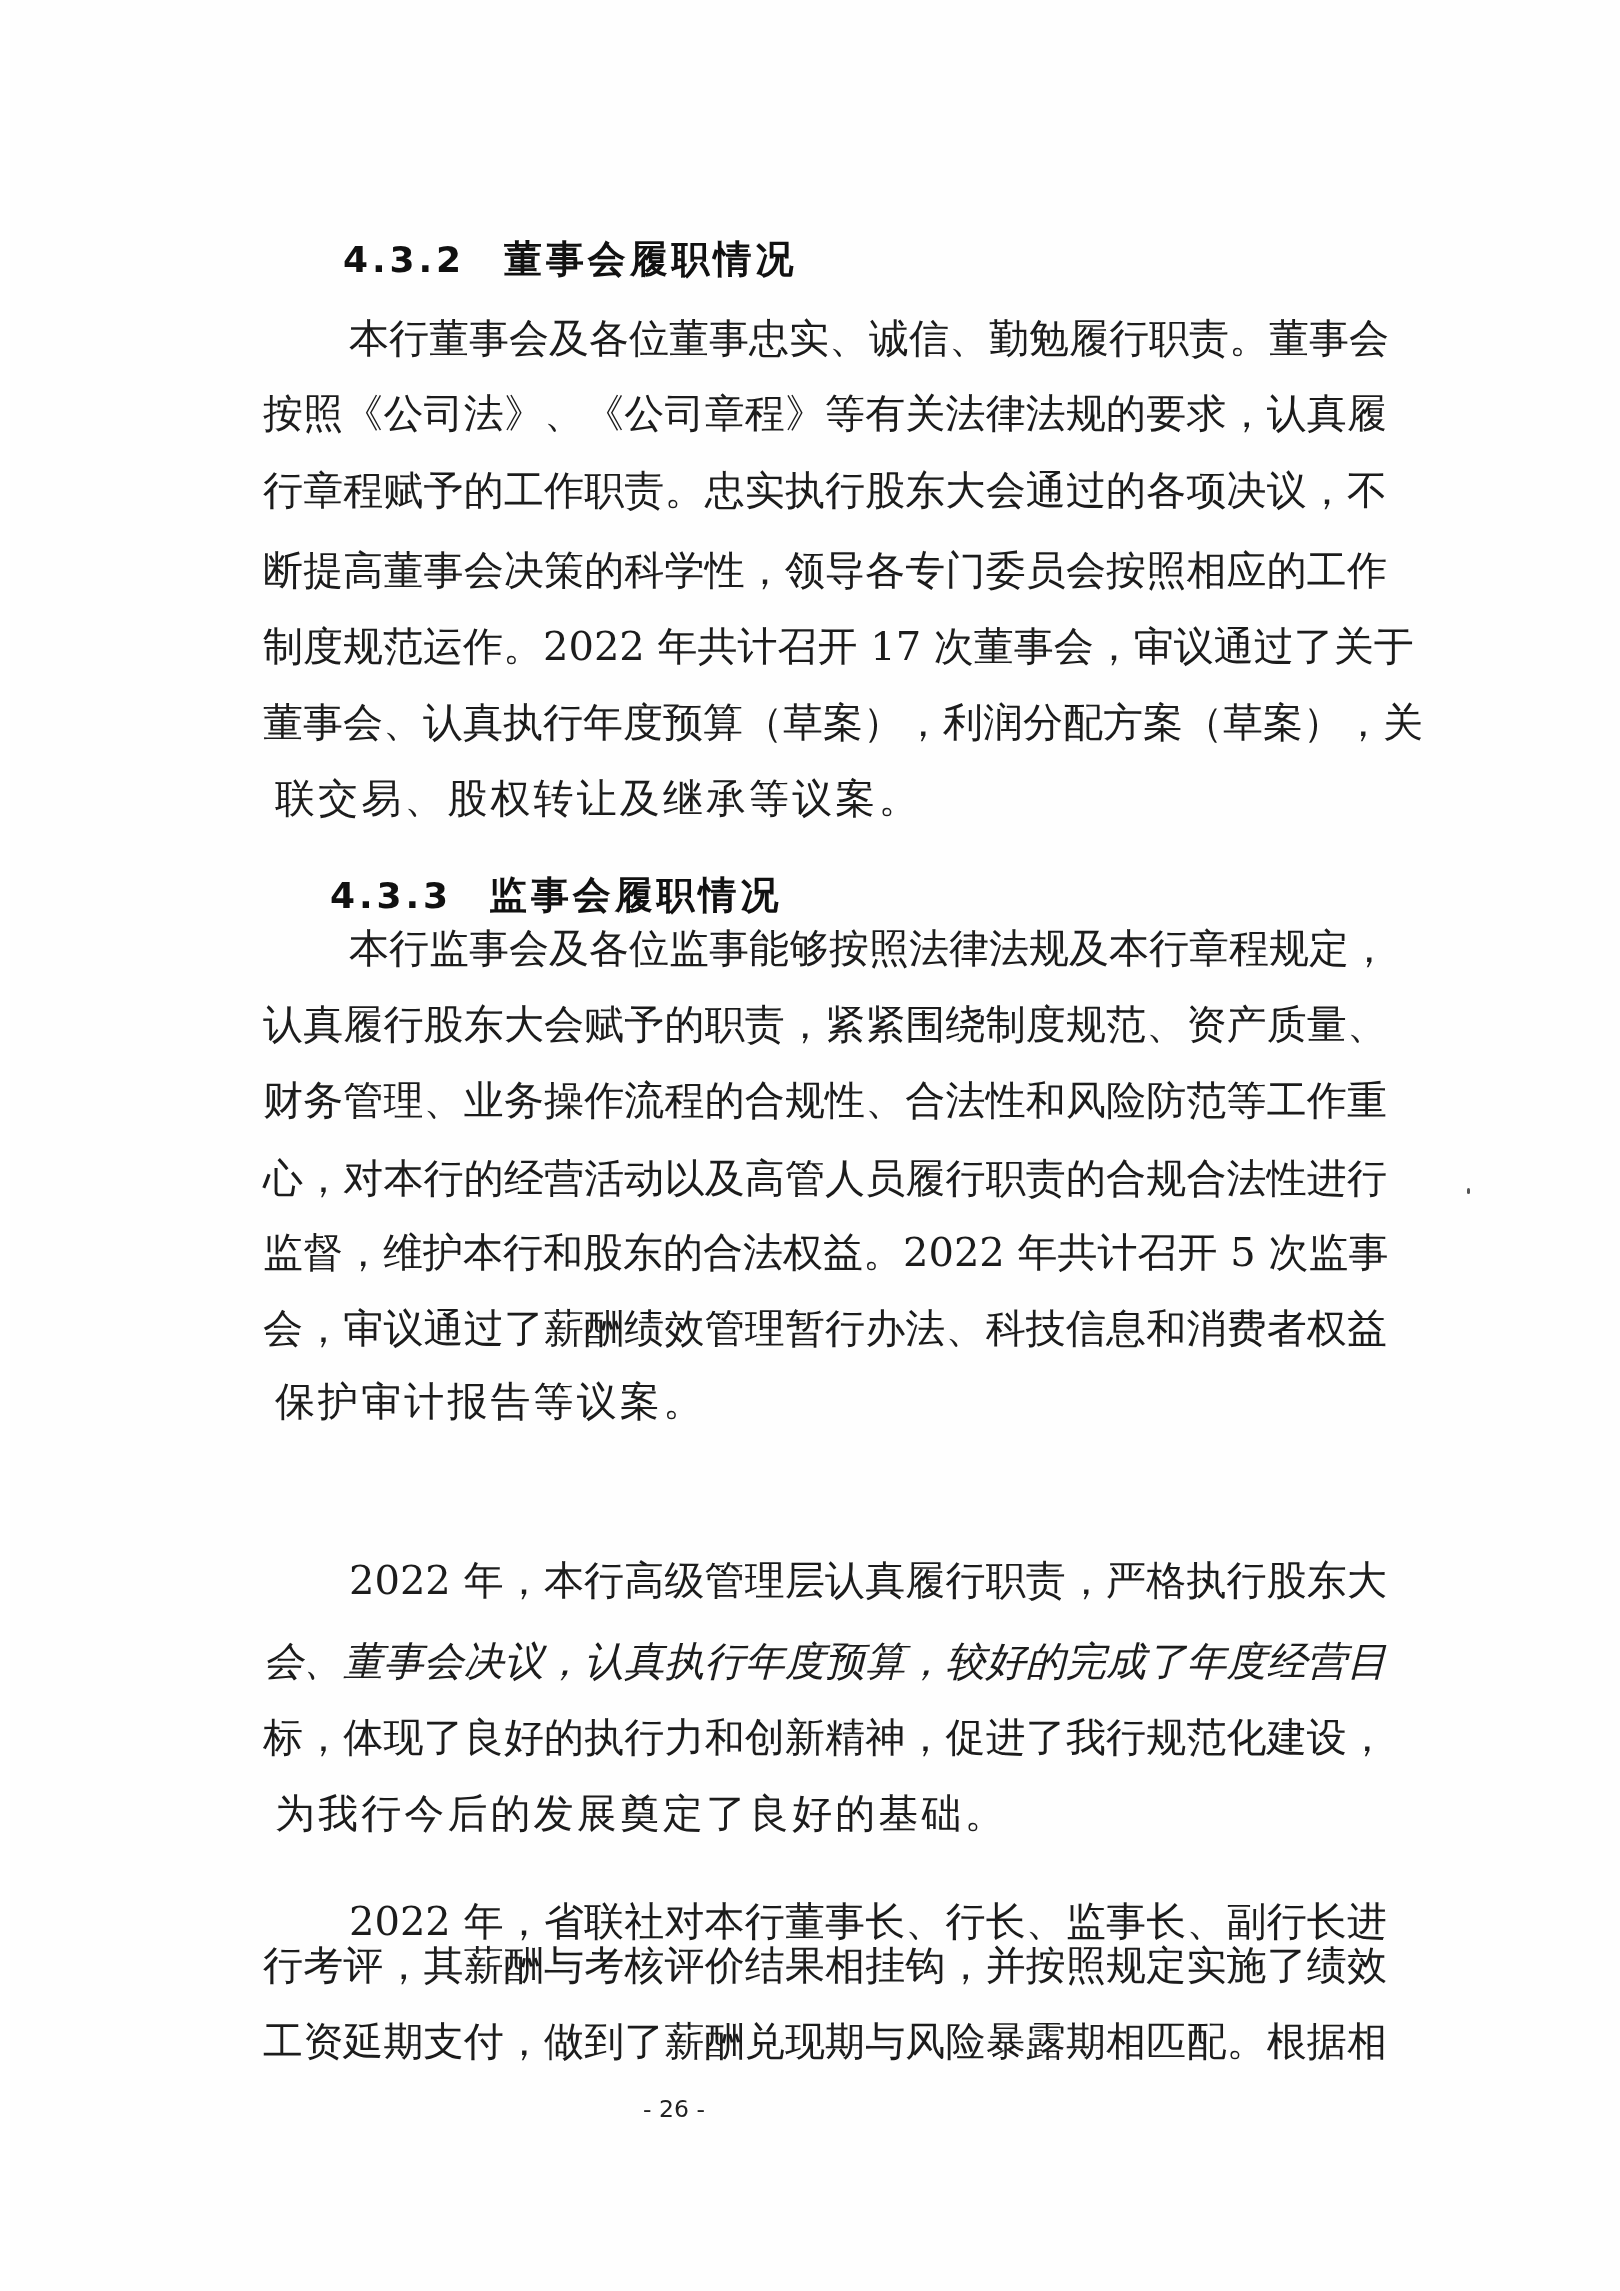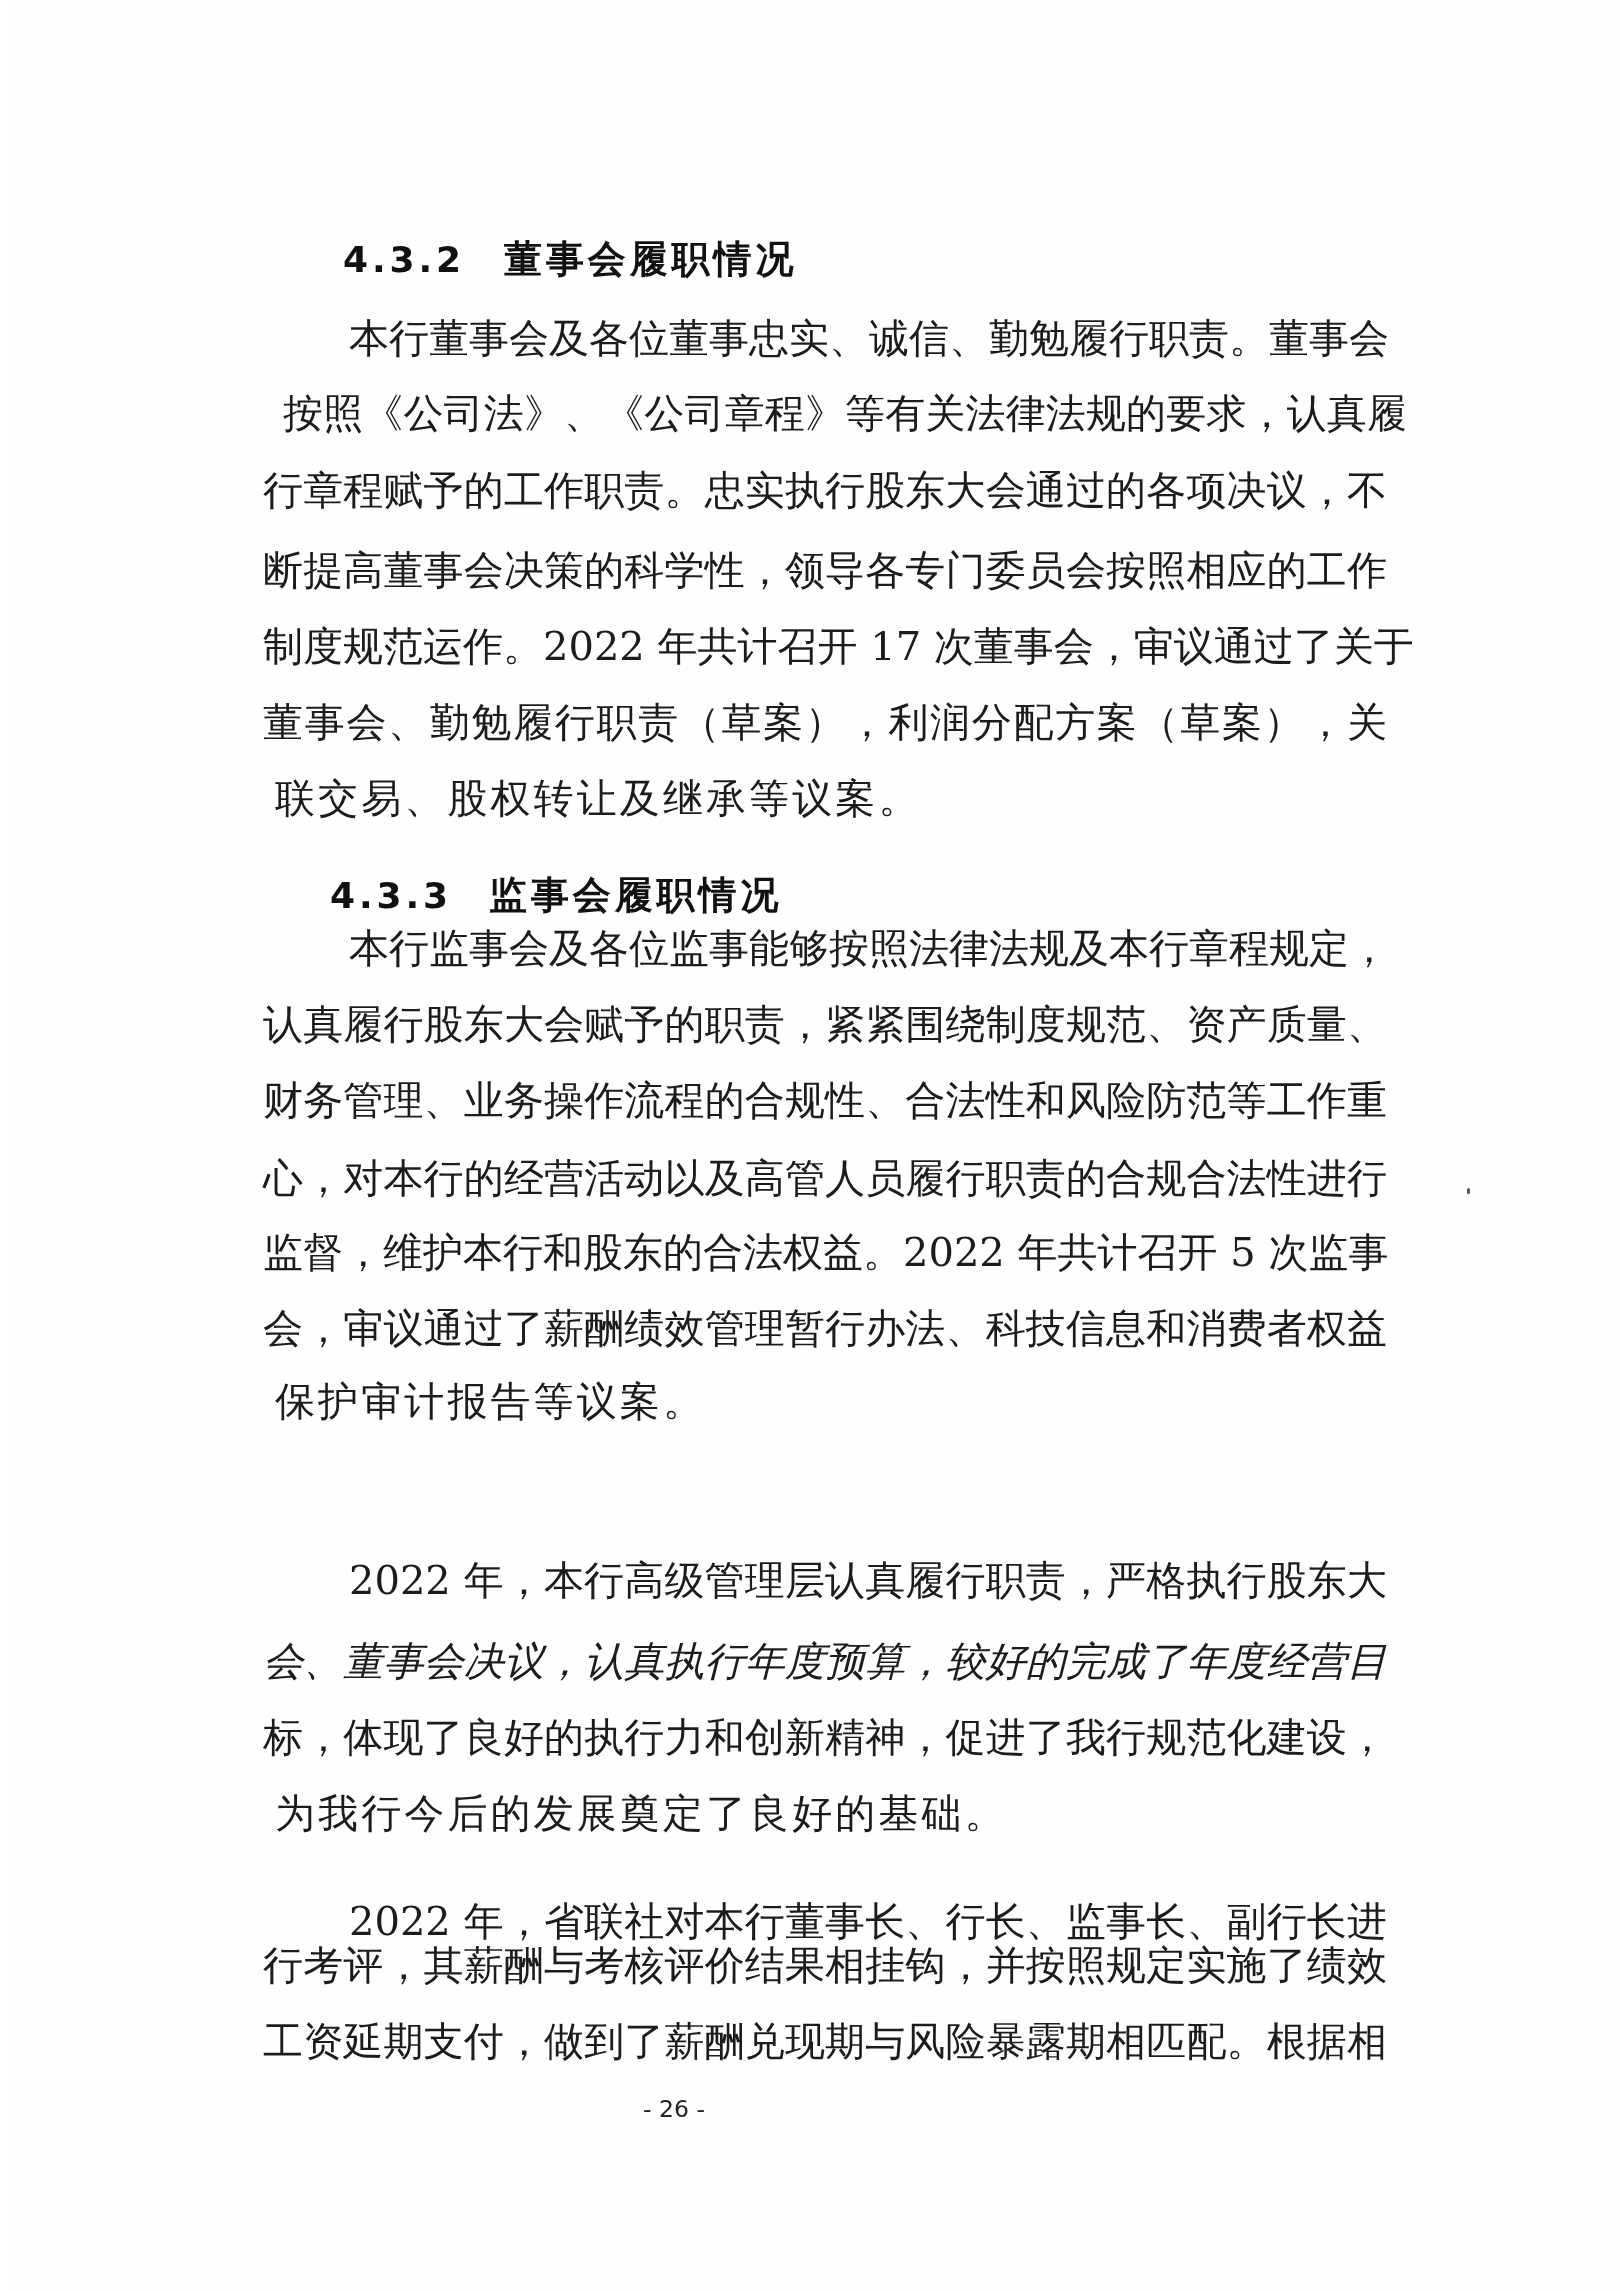--- a/index.html
+++ b/index.html
@@ -91,25 +91,25 @@
 
 <div class="page">
 
   <div class="heading" style="left:333px; top:235px;">
     <span class="num">4.3.2</span>
     <span style="display:inline-block;width:39px;"></span>
     <span class="title">董事会履职情况</span>
   </div>
 
   <div class="line indent" style="top:314px;">本行董事会及各位董事忠实、诚信、勤勉履行职责。董事会</div>
-  <div class="line" style="top:389px;margin-left:20px;">按照《公司法》、《公司章程》等有关法律法规的要求，认真履</div>
+  <div class="line" style="top:389px;">按照《公司法》、《公司章程》等有关法律法规的要求，认真履</div>
   <div class="line" style="top:466px;">行章程赋予的工作职责。忠实执行股东大会通过的各项决议，不</div>
   <div class="line" style="top:546px;">断提高董事会决策的科学性，领导各专门委员会按照相应的工作</div>
   <div class="line" style="top:622px;">制度规范运作。2022 年共计召开 17 次董事会，审议通过了关于</div>
-  <div class="line" style="top:698px;">董事会、勤勉履行职责（草案），利润分配方案（草案），关</div>
+  <div class="line" style="top:698px;">董事会、认真执行年度预算（草案），利润分配方案（草案），关</div>
   <div class="line short" style="top:774px;">联交易、股权转让及继承等议案。</div>
 
   <div class="heading" style="left:320px; top:851px;margin-top:20px;">
     <span class="num">4.3.3</span>
     <span style="display:inline-block;width:37px;"></span>
     <span class="title">监事会履职情况</span>
   </div>
 
   <div class="line indent" style="top:924px;">本行监事会及各位监事能够按照法律法规及本行章程规定，</div>
   <div class="line" style="top:1000px;">认真履行股东大会赋予的职责，紧紧围绕制度规范、资产质量、</div>

